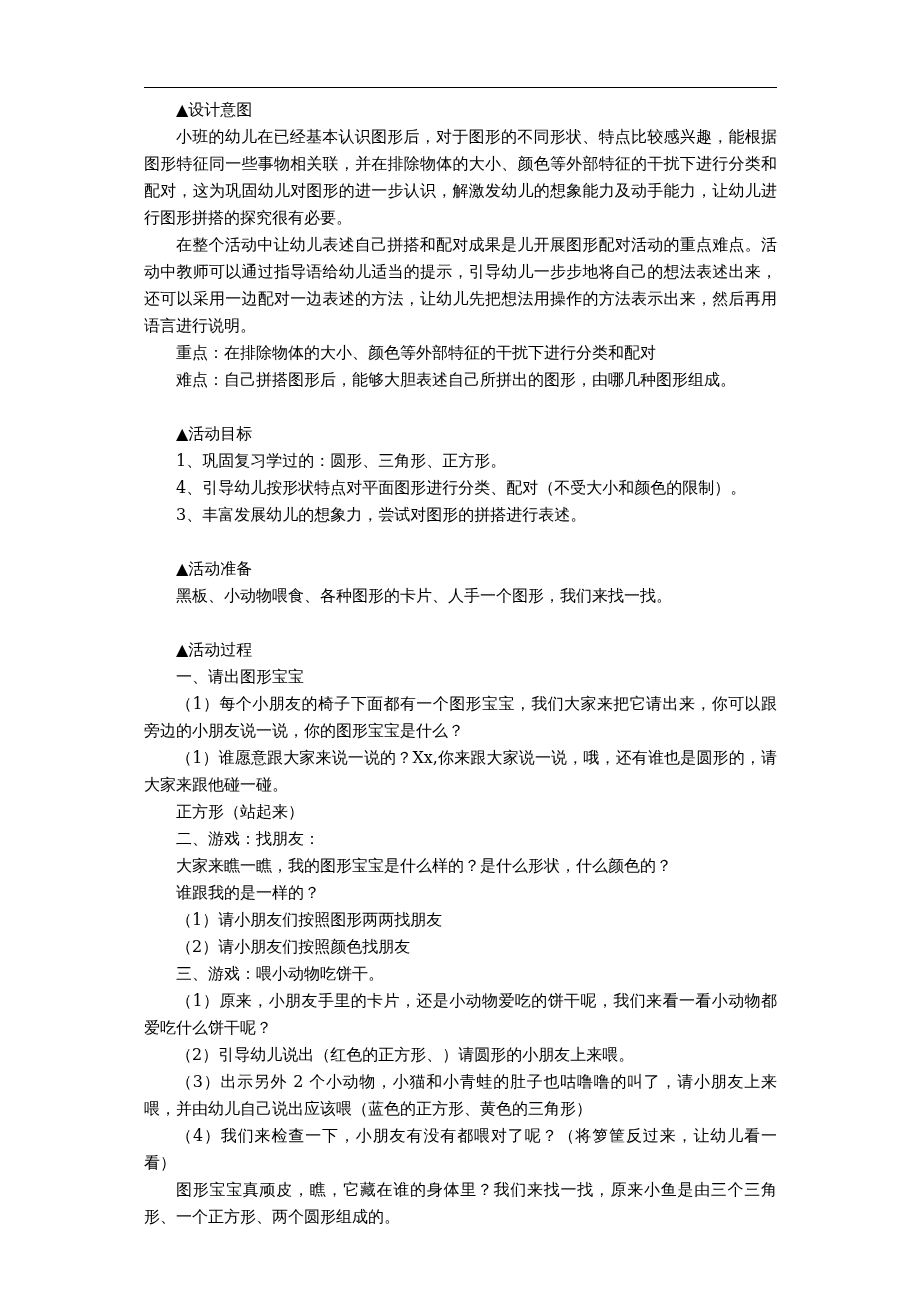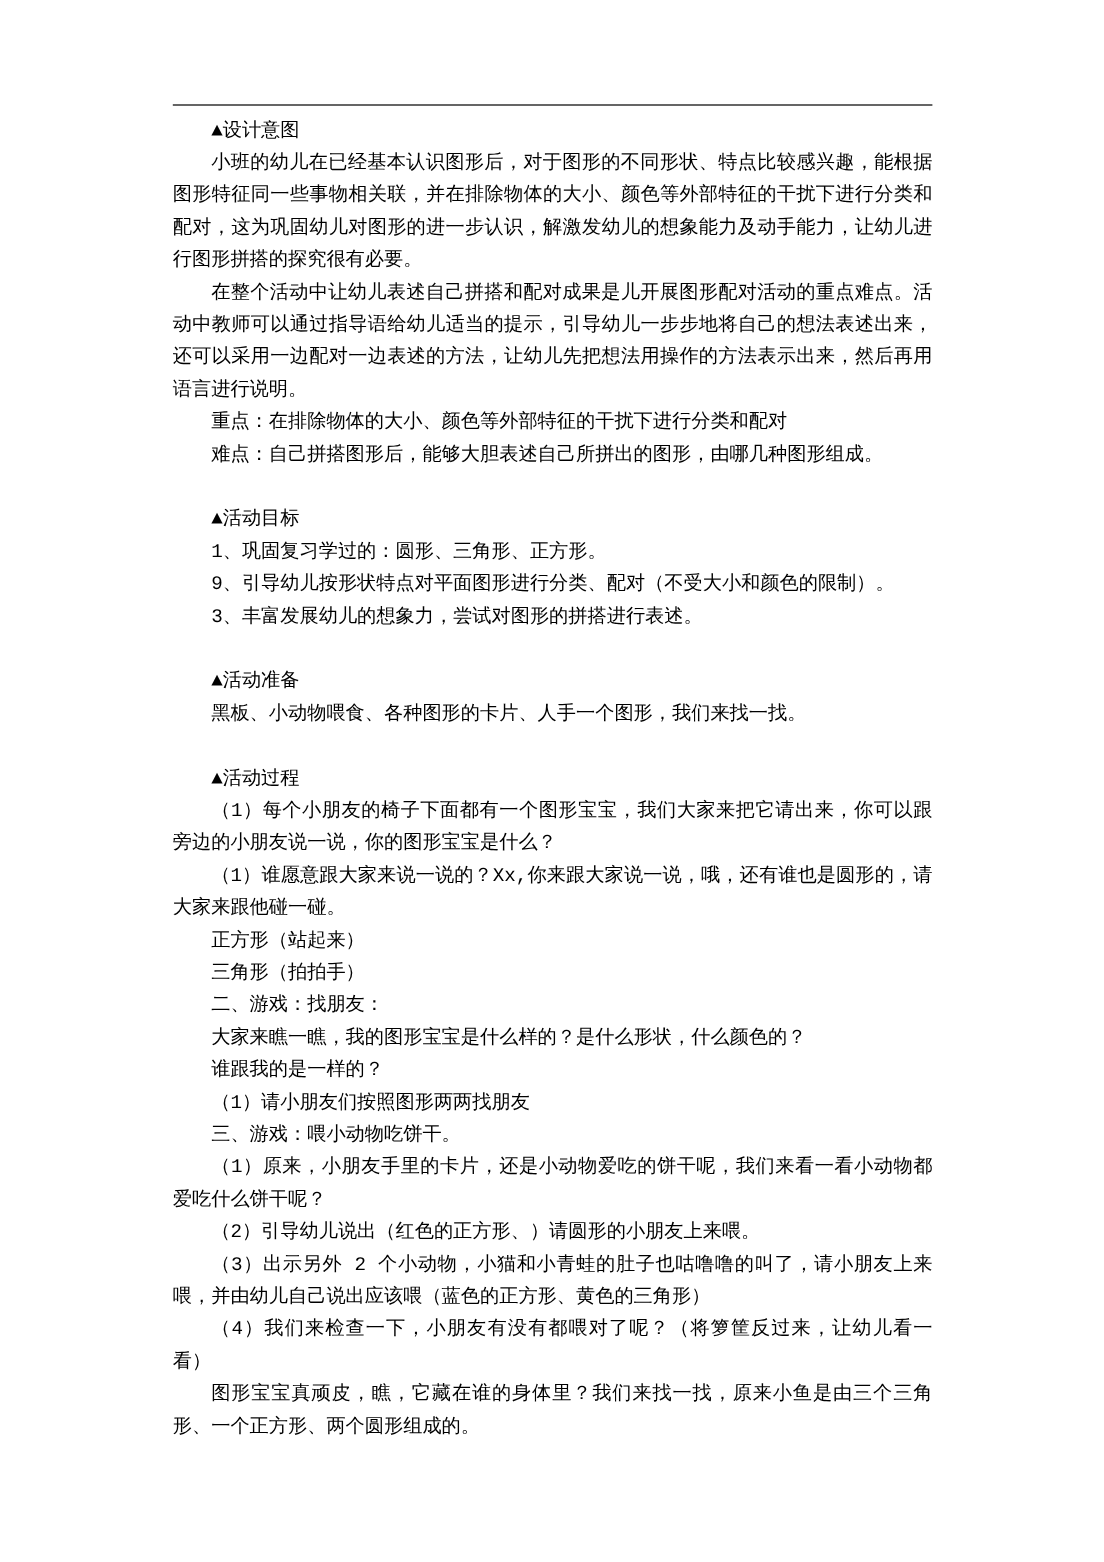--- a/index.html
+++ b/index.html
@@ -25,55 +25,55 @@
     height: 0;
   }
   .doc-body p.para {
     margin: 0;
     padding: 0;
     text-indent: 2em;
     line-height: 27px;
     min-height: 27px;
     text-align: justify;
     word-break: break-all;
-    font-family: Liberation Mono, monospace;
   }
   .doc-body p.blank {
     text-indent: 0;
   }
 </style>
 </head>
 <body>
 
 <div class="page">
   <hr class="top-rule">
   <div class="doc-body">
       <p class="para">▲设计意图</p>
       <p class="para">小班的幼儿在已经基本认识图形后，对于图形的不同形状、特点比较感兴趣，能根据图形特征同一些事物相关联，并在排除物体的大小、颜色等外部特征的干扰下进行分类和配对，这为巩固幼儿对图形的进一步认识，解激发幼儿的想象能力及动手能力，让幼儿进行图形拼搭的探究很有必要。</p>
       <p class="para">在整个活动中让幼儿表述自己拼搭和配对成果是儿开展图形配对活动的重点难点。活动中教师可以通过指导语给幼儿适当的提示，引导幼儿一步步地将自己的想法表述出来，还可以采用一边配对一边表述的方法，让幼儿先把想法用操作的方法表示出来，然后再用语言进行说明。</p>
       <p class="para">重点：在排除物体的大小、颜色等外部特征的干扰下进行分类和配对</p>
       <p class="para">难点：自己拼搭图形后，能够大胆表述自己所拼出的图形，由哪几种图形组成。</p>
       <p class="para blank">&nbsp;</p>
       <p class="para">▲活动目标</p>
       <p class="para">1、巩固复习学过的：圆形、三角形、正方形。</p>
-      <p class="para">9、引导幼儿按形状特点对平面图形进行分类、配对（不受大小和颜色的限制）。</p>
+      <p class="para">4、引导幼儿按形状特点对平面图形进行分类、配对（不受大小和颜色的限制）。</p>
       <p class="para">3、丰富发展幼儿的想象力，尝试对图形的拼搭进行表述。</p>
       <p class="para blank">&nbsp;</p>
       <p class="para">▲活动准备</p>
       <p class="para">黑板、小动物喂食、各种图形的卡片、人手一个图形，我们来找一找。</p>
       <p class="para blank">&nbsp;</p>
       <p class="para">▲活动过程</p>
+      <p class="para">一、请出图形宝宝</p>
       <p class="para">（1）每个小朋友的椅子下面都有一个图形宝宝，我们大家来把它请出来，你可以跟旁边的小朋友说一说，你的图形宝宝是什么？</p>
       <p class="para">（1）谁愿意跟大家来说一说的？Xx,你来跟大家说一说，哦，还有谁也是圆形的，请大家来跟他碰一碰。</p>
       <p class="para">正方形（站起来）</p>
-      <p class="para">三角形（拍拍手）</p>
       <p class="para">二、游戏：找朋友：</p>
       <p class="para">大家来瞧一瞧，我的图形宝宝是什么样的？是什么形状，什么颜色的？</p>
       <p class="para">谁跟我的是一样的？</p>
       <p class="para">（1）请小朋友们按照图形两两找朋友</p>
+      <p class="para">（2）请小朋友们按照颜色找朋友</p>
       <p class="para">三、游戏：喂小动物吃饼干。</p>
       <p class="para">（1）原来，小朋友手里的卡片，还是小动物爱吃的饼干呢，我们来看一看小动物都爱吃什么饼干呢？</p>
       <p class="para">（2）引导幼儿说出（红色的正方形、）请圆形的小朋友上来喂。</p>
       <p class="para">（3）出示另外 2 个小动物，小猫和小青蛙的肚子也咕噜噜的叫了，请小朋友上来喂，并由幼儿自己说出应该喂（蓝色的正方形、黄色的三角形）</p>
       <p class="para">（4）我们来检查一下，小朋友有没有都喂对了呢？（将箩筐反过来，让幼儿看一看）</p>
       <p class="para">图形宝宝真顽皮，瞧，它藏在谁的身体里？我们来找一找，原来小鱼是由三个三角形、一个正方形、两个圆形组成的。</p>
     </div>
 </div>
 
 </body></html>

